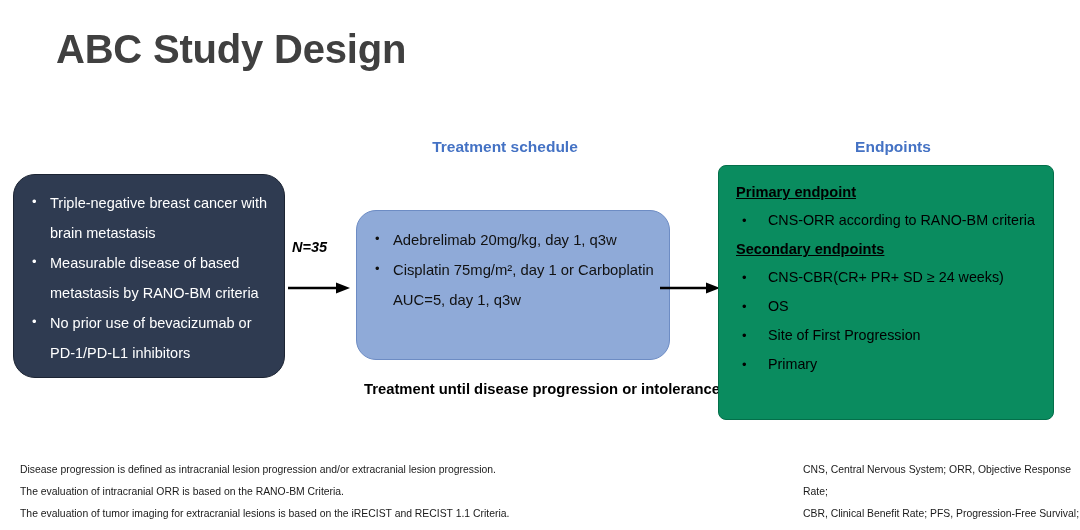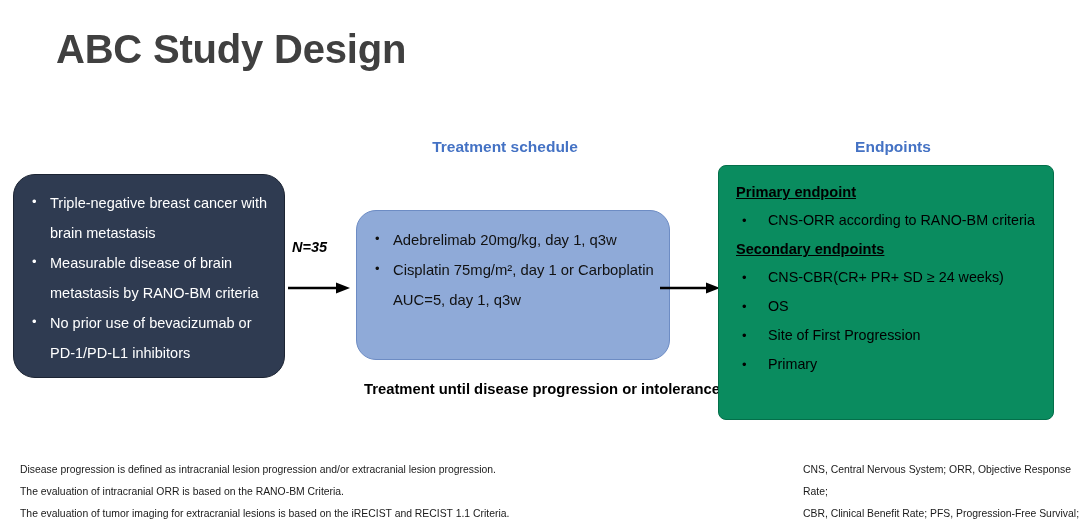--- a/index.html
+++ b/index.html
@@ -209,21 +209,21 @@
 <div class="slide">
 
   <div class="title">ABC Study Design</div>
 
   <div class="col-header hdr-treatment">Treatment schedule</div>
   <div class="col-header hdr-endpoints">Endpoints</div>
 
   <div class="box box-inclusion">
     <ul class="bullets list-inclusion">
       <li><span>Triple-negative breast cancer with brain metastasis</span></li>
-      <li><span>Measurable disease of brain metastasis by RANO-BM criteria</span></li>
+      <li><span>Measurable disease of based metastasis by RANO-BM criteria</span></li>
       <li><span>No prior use of bevacizumab or PD-1/PD-L1 inhibitors</span></li>
     </ul>
   </div>
 
   <div class="n-label">N=35</div>
   <svg class="arrow arrow-left" viewBox="0 0 62 14">
     <line x1="0" y1="7" x2="50" y2="7" stroke="#000000" stroke-width="2.6"></line>
     <polygon points="48,1.5 62,7 48,12.5" fill="#000000"></polygon>
   </svg>
 

